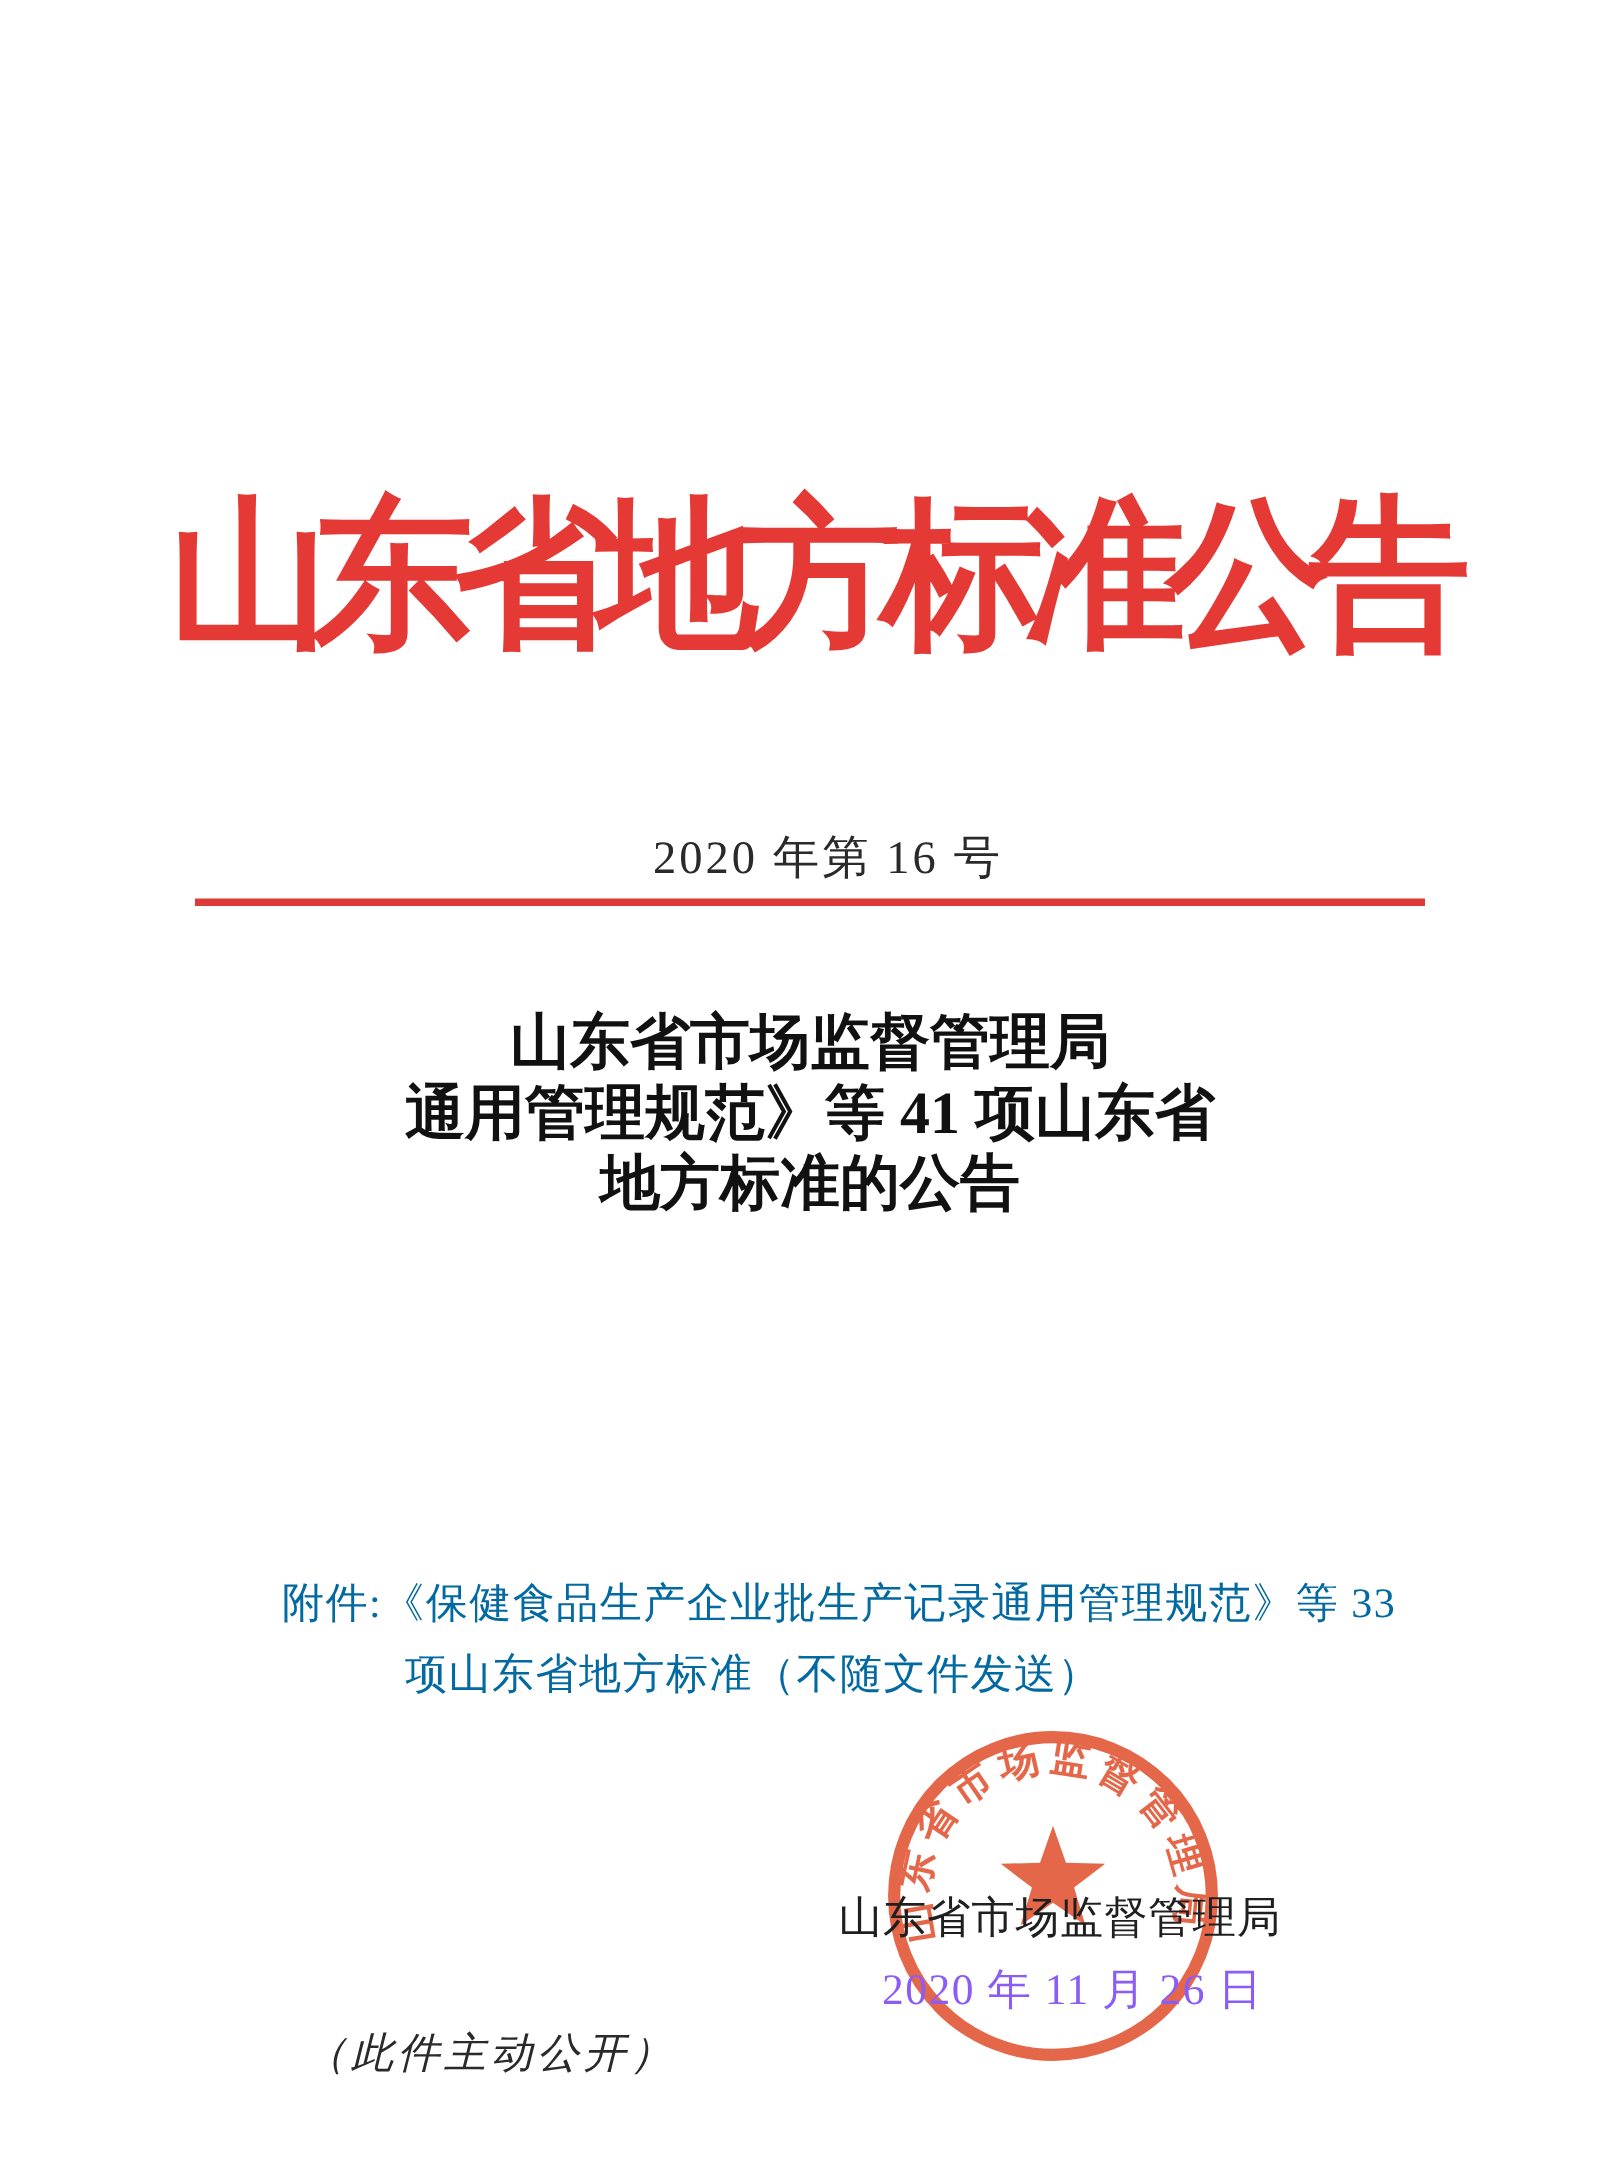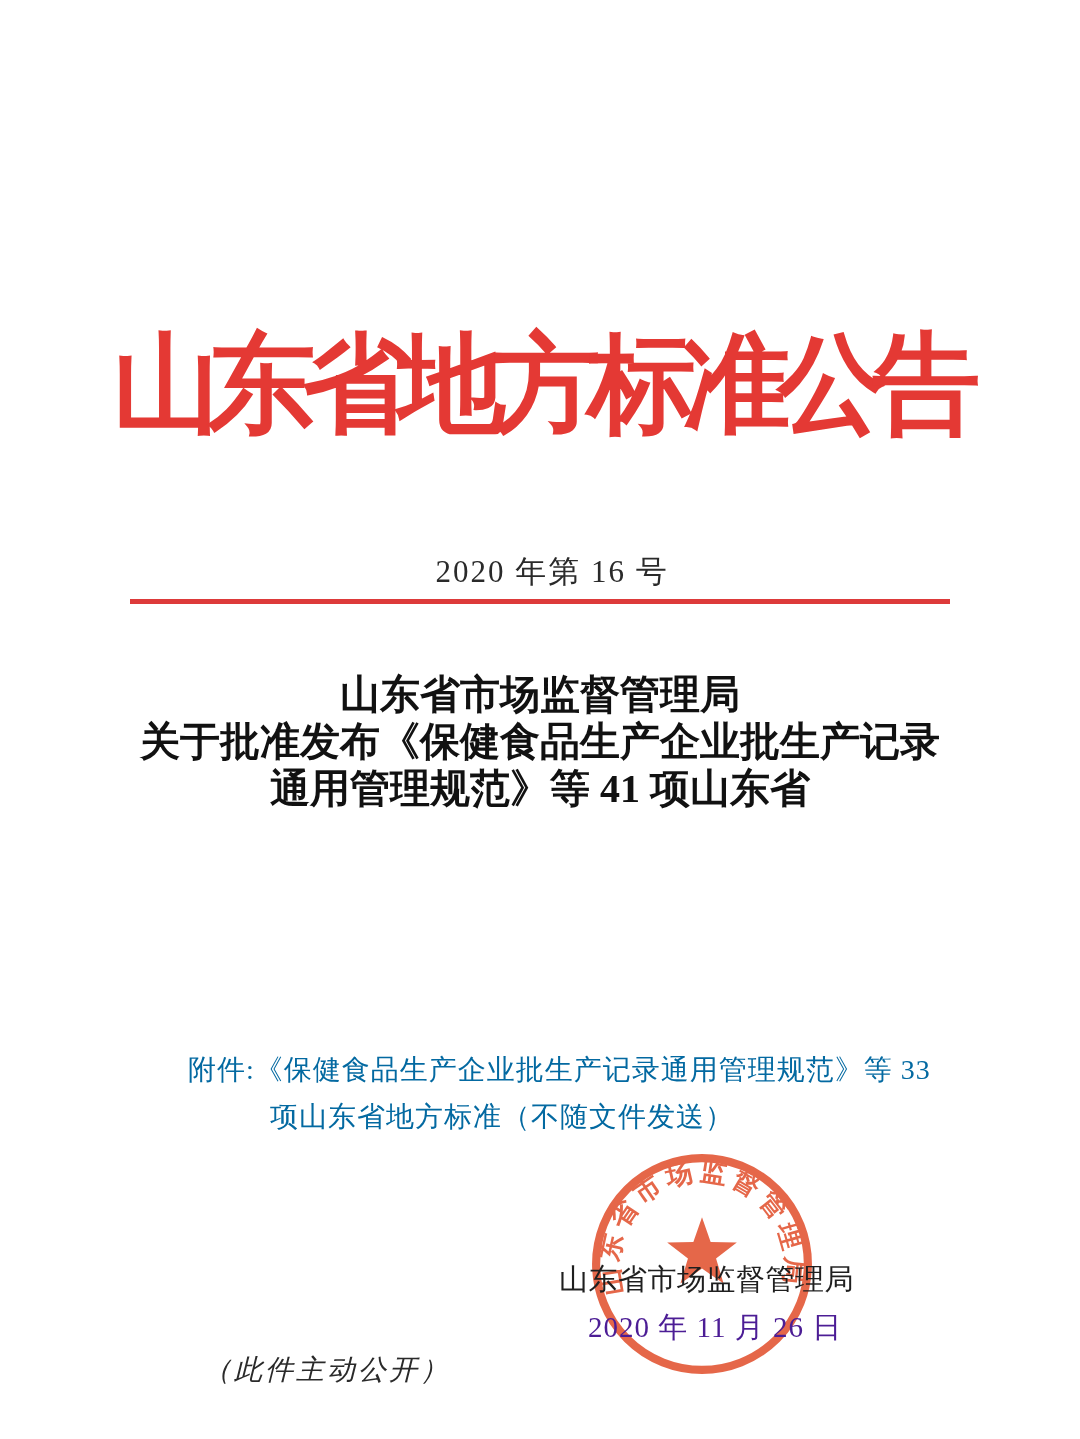--- a/index.html
+++ b/index.html
@@ -102,21 +102,21 @@
     color: #1f1f1f;
     white-space: nowrap;
   }
   .sign-date {
     position: absolute;
     top: 1310px;
     left: 588px;
     font-size: 29px;
     line-height: 34px;
     letter-spacing: 1px;
-    color: #4c1d95;
+    color: #8b5cf6;
     white-space: nowrap;
   }
   .footer-note {
     position: absolute;
     top: 1352px;
     left: 203px;
     font-size: 28px;
     line-height: 36px;
     letter-spacing: 3px;
     color: #2a2a2a;
@@ -130,22 +130,22 @@
 <div class="page">
 
   <h1 class="masthead">山东省地方标准公告</h1>
 
   <div class="doc-number">2020 年第 16 号</div>
 
   <div class="red-rule"></div>
 
   <div class="title-block">
     <div>山东省市场监督管理局</div>
-    <div>关于批准发布《保健食品生产企业批生产记录</div>
     <div>通用管理规范》等 41 项山东省</div>
+    <div>地方标准的公告</div>
   </div>
 
 
   <div class="attachment-block">
     <div class="att-line-1">附件:《保健食品生产企业批生产记录通用管理规范》等 33</div>
     <div class="att-line-2">项山东省地方标准（不随文件发送）</div>
   </div>
 
   <svg class="seal" viewBox="0 0 220 220" xmlns="http://www.w3.org/2000/svg">
     <circle cx="110" cy="110" r="104" fill="none" stroke="#e2512f" stroke-width="8"></circle>

